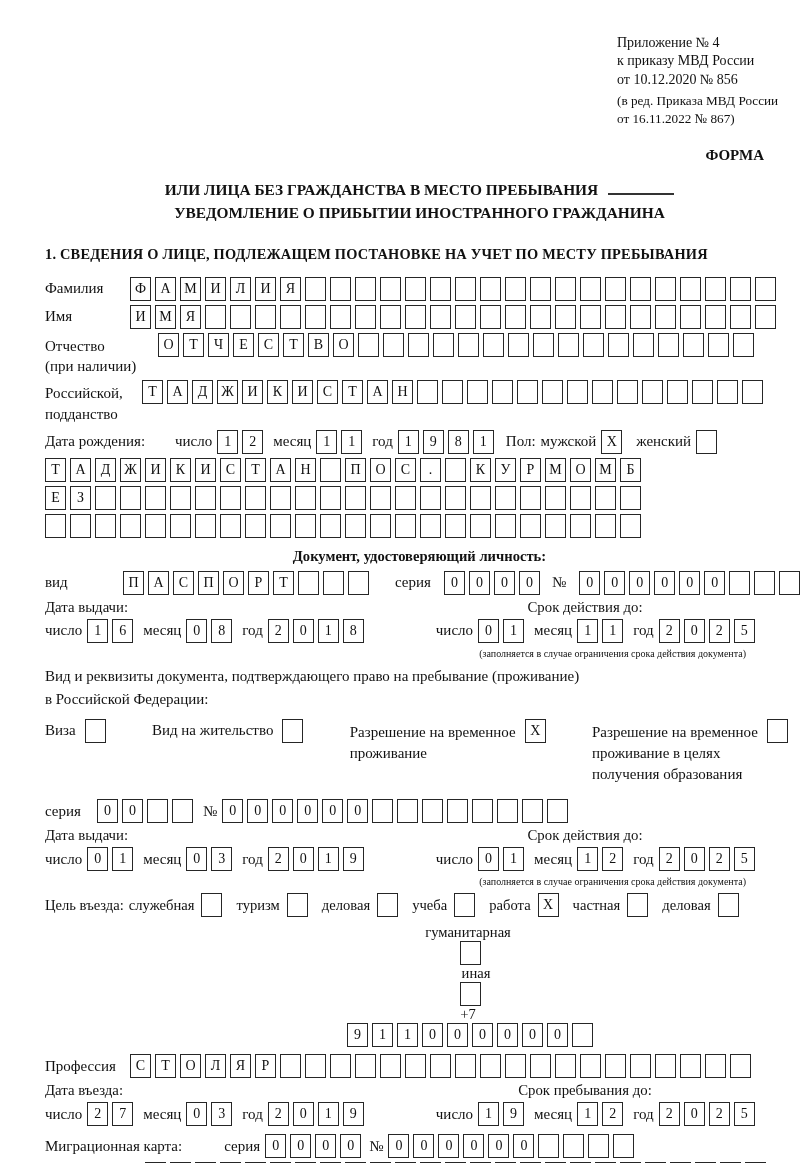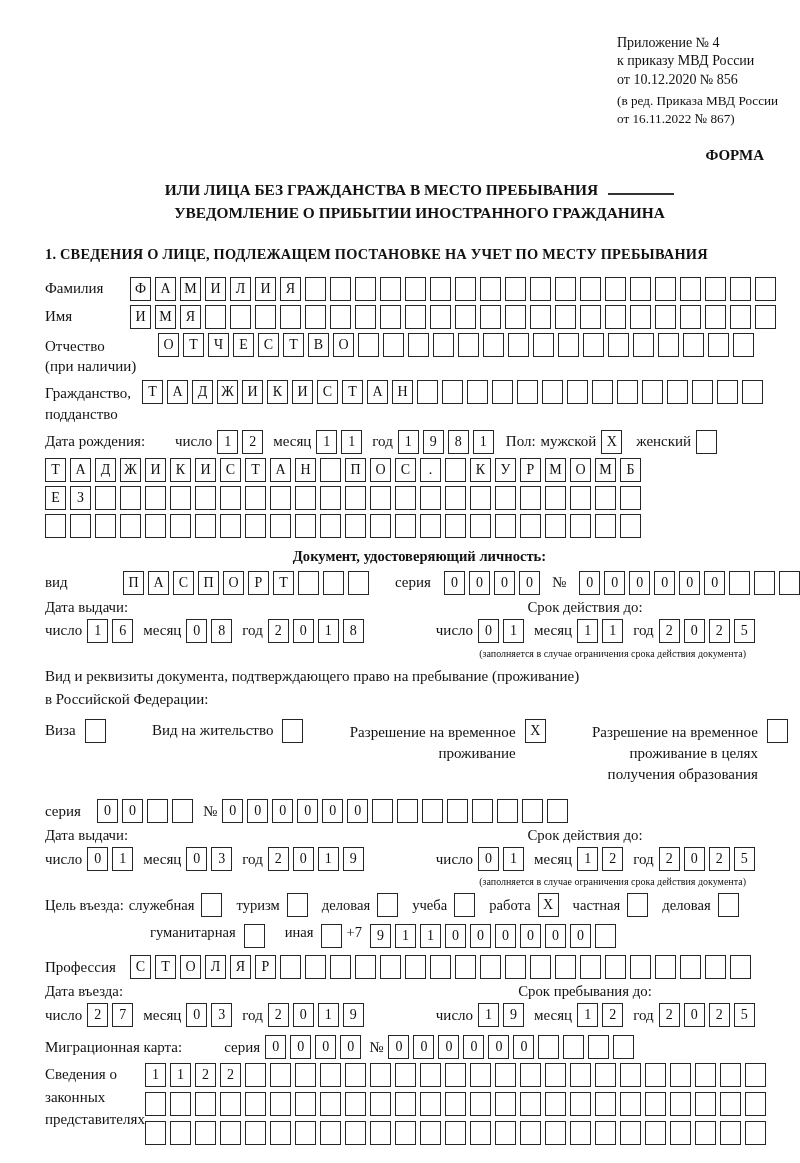--- a/index.html
+++ b/index.html
@@ -48,26 +48,26 @@
   .dl-right { width:340px; text-align:center; margin-left:30px; }
   .dvals { display:flex; align-items:flex-start; margin-top:3px; }
   .dvals .dg2 { margin-left:62px; }
   .vnote { text-align:right; padding-right:48px; font-size:10px; margin-top:5px; margin-bottom:6px; }
 
   .intro { line-height:1.55; }
 
   .opts { display:flex; justify-content:space-between; align-items:flex-start; margin:8px 0 14px 0; padding-right:2px; }
   .opt { display:flex; align-items:flex-start; }
   .olbl { padding-top:3px; margin-right:9px; }
-  .olbl.center { text-align:right; line-height:1.4; }
+  .olbl.center { text-align:left; line-height:1.4; }
 
   .purpose { flex-wrap:nowrap; align-items:center; font-size:14.6px; }
   .purpose .plbl { margin:0 7px 0 10px; }
   .purpose .plbl.first { margin-left:5px; }
-  .purpose2 { margin-left:105px; align-items:flex-start; font-size:14.6px; }
+  .purpose2 { margin-left:105px; align-items:center; font-size:14.6px;flex-direction:column; }
   .purpose2 .plbl { margin-right:8px; }
   .purpose2 .phlbl { margin-left:26px; margin-right:14px; }
   .purpose2 .pfx { margin-right:8px; }
 
   .mig .dgl { margin-left:42px; }
   .mig .dgl.num { margin-left:4px; }
 
   .reps { margin-top:2px; }
   .replbl { width:100px; line-height:1.5; flex:0 0 auto; }
   .repcells .cells { margin-bottom:5px; }
@@ -188,21 +188,21 @@
         <span class="cell"></span>
         <span class="cell"></span>
         <span class="cell"></span>
         <span class="cell"></span>
         <span class="cell"></span>
       </span>
   </div>
 
   <div class="frow">
     <div class="lbl lblstack w97">
-      <div>Гражданство,</div>
+      <div>Российской,</div>
       <div>подданство</div>
     </div>
     <span class="cells">
         <span class="cell">Т</span>
         <span class="cell">А</span>
         <span class="cell">Д</span>
         <span class="cell">Ж</span>
         <span class="cell">И</span>
         <span class="cell">К</span>
         <span class="cell">И</span>

